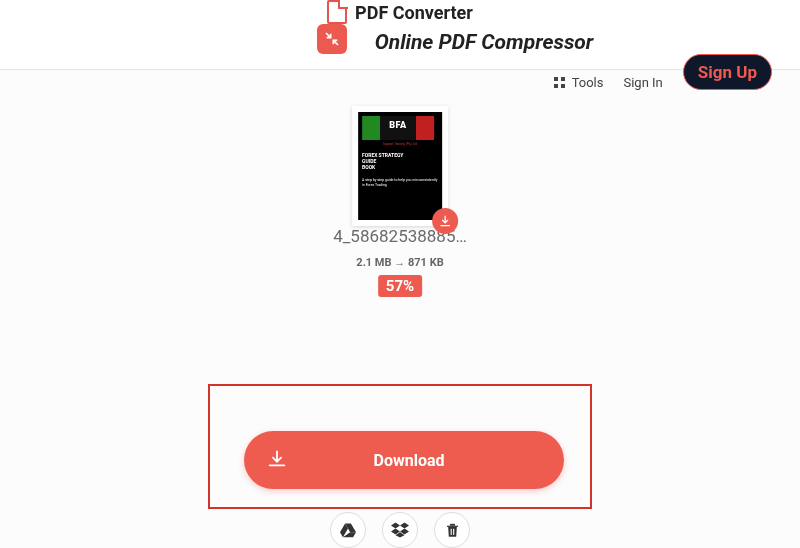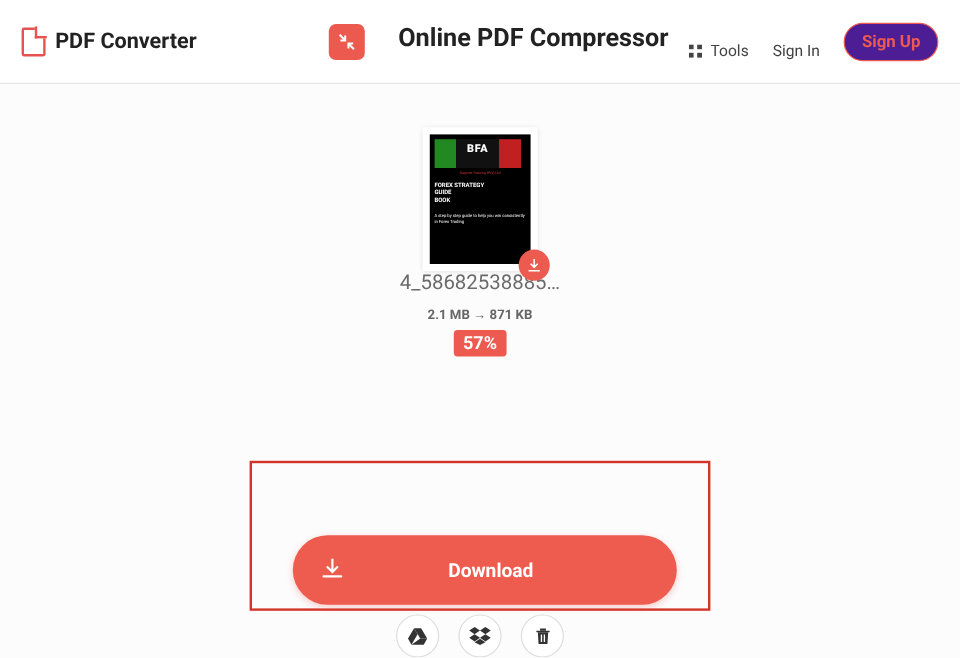--- a/index.html
+++ b/index.html
@@ -9,21 +9,22 @@
     width: 800px;
     height: 548px;
     overflow: hidden;
   }
   .header {
     display: flex;
     align-items: center;
     height: 70px;
     border-bottom: 1px solid #e6e6e6;
     background: #fff;
-    padding: 0 18px;
+    padding: 0 28px;
+    flex-direction: column;
   }
   .brand {
     display: flex;
     align-items: center;
     gap: 8px;
     font-weight: 700;
     font-size: 18px;
     color: #222;
   }
   .brand-icon {
@@ -36,23 +37,24 @@
     content:"";
     position:absolute;
     right:-3px; top:-3px;
     width:8px; height:8px;
     background:#fff;
     border-left:2.5px solid #e5524f;
     border-bottom:2.5px solid #e5524f;
   }
   .title-wrap {
     display: flex;
-    align-items: flex-start;
+    align-items: flex-end;
     gap: 28px;
     margin-left: 110px;
+    font-style: italic;
   }
   .title-icon {
     width: 30px; height: 30px;
     background: #ec5a4f;
     border-radius: 6px;
     display:flex; align-items:center; justify-content:center;
   }
   .page-title {
     font-size: 21px;
     font-weight: 700;
@@ -66,25 +68,25 @@
   }
   .tools {
     display:flex; align-items:center; gap:6px;
     font-size: 13px; color:#444; cursor:pointer;
   }
   .signin { font-size: 13px; color:#404040; cursor:pointer; }
   .signup {
     border: 1.5px solid #ee5a4f;
     color: #ee5a4f;
     font-weight: 700;
-    font-size: 14px;
+    font-size: 17px;
     padding: 7px 14px;
     border-radius: 18px;
     cursor:pointer;
-    background:#4c1d95;
+    background:#0f172a;
   }
 
   .content {
     position: relative;
     height: calc(548px - 70px);
   }
   .file-card {
     position: absolute;
     left: 50%; transform: translateX(-50%);
     top: 36px;
@@ -164,21 +166,20 @@
     top: 361px;
     width: 320px;
     height: 58px;
     background:#ee5b4f;
     border-radius: 30px;
     display:flex;
     align-items:center;
     color:#fff;
     cursor:pointer;
     box-shadow: 0 2px 6px rgba(238,91,79,0.3);
-    margin-top: 15px;
   }
   .download-btn .dl-icon { margin-left: 22px; }
   .download-btn .lbl {
     flex:1; text-align:center;
     font-weight:700; font-size:16px;
     margin-left:-34px;
   }
 
   .action-row {
     position:absolute;

